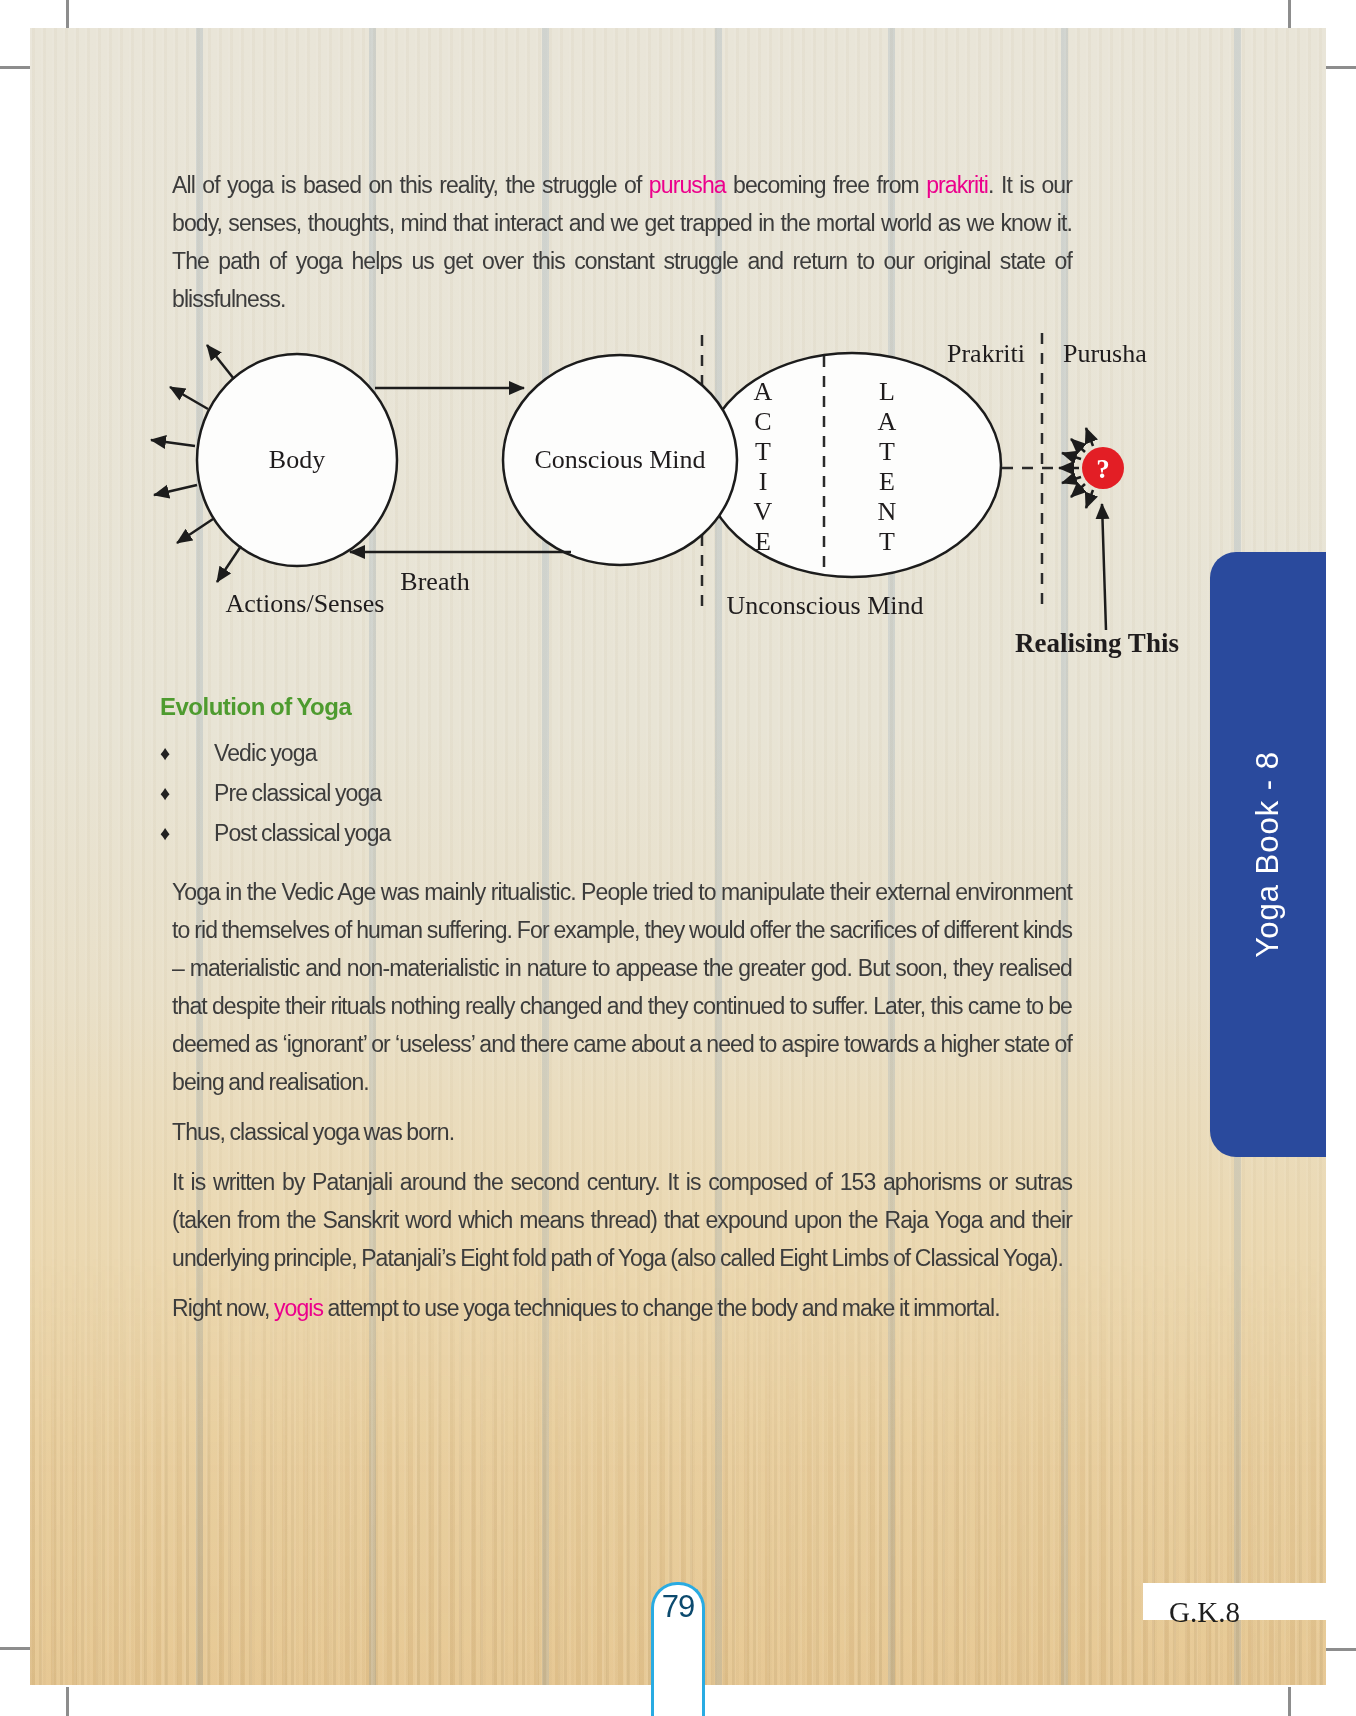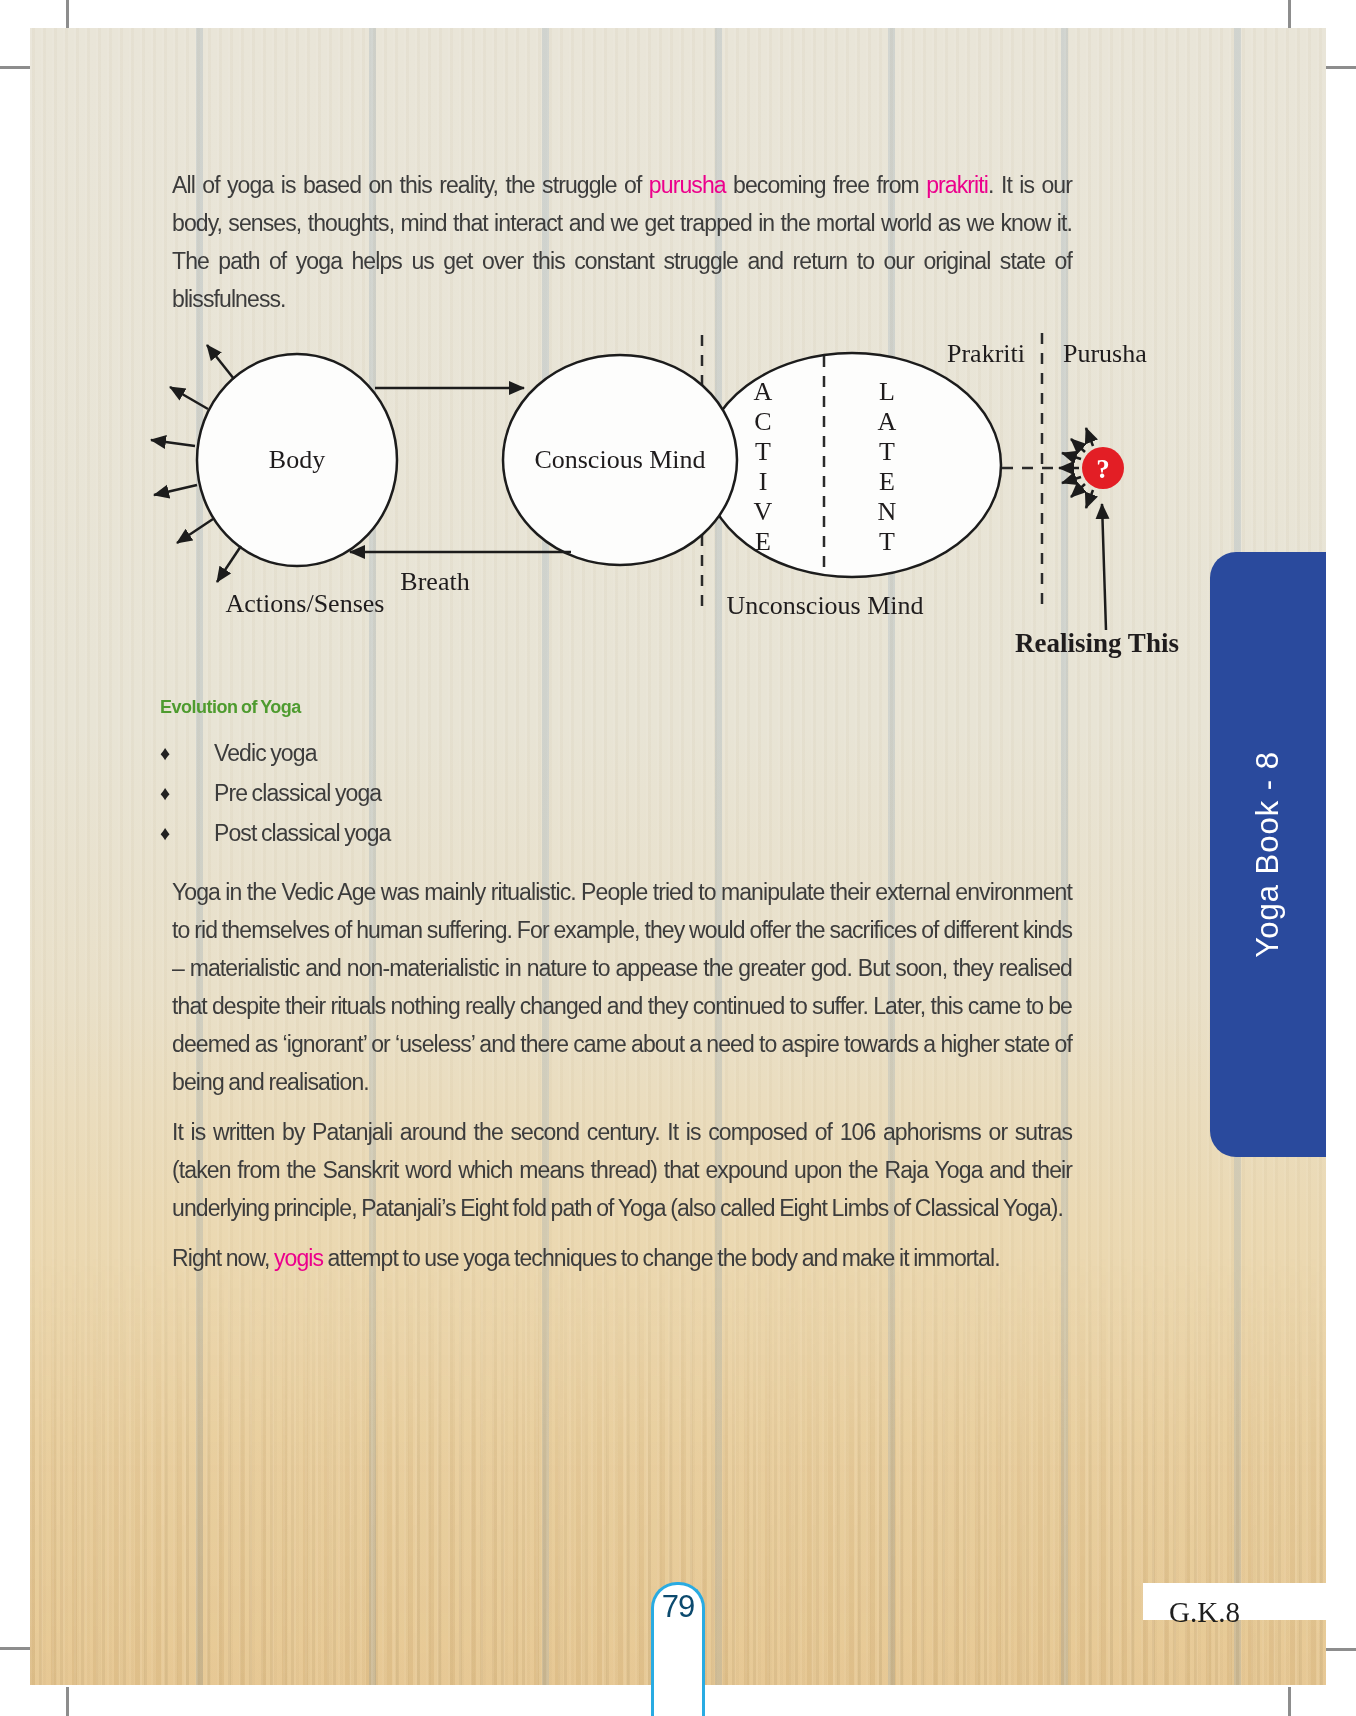--- a/index.html
+++ b/index.html
@@ -39,21 +39,21 @@
   
   .text-col{
     position:absolute;left:130px;top:126px;width:924px;z-index:2;
     font-size:23px;line-height:38px;letter-spacing:-0.9px;word-spacing:-1px;
     color:#3c3c3c;
   }
   .text-col p{margin:12px;text-align:justify;}
   .accent{color:#ec008c;}
   .diagram-gap{height:357px;}
   h2.evo{
-    margin:0;font-size:18px;line-height:40px;font-weight:bold;
+    margin:0;font-size:24px;line-height:40px;font-weight:bold;
     color:#4e9b2f;letter-spacing:-0.5px;text-align:left;
   }
   .one-line{text-align:left !important;}
   ul.cats{list-style:none;margin:6px 0 20px 0;padding:0;}
   ul.cats li{display:flex;line-height:40px;}
   .diamond{width:54px;font-size:20px;color:#222;}
   
   .diagram-svg{position:absolute;left:0;top:272px;z-index:2;}
   .ser{font-family:"Liberation Serif",serif;fill:#1f1c1d;font-size:26px;}
   .serb{font-family:"Liberation Serif",serif;fill:#1f1c1d;font-size:27px;font-weight:bold;}
@@ -114,21 +114,22 @@
           <span class="diamond">♦</span>
           <span>Pre classical yoga</span>
         </li>
       <li>
           <span class="diamond">♦</span>
           <span>Post classical yoga</span>
         </li>
     </ul>
 
     <p>Yoga in the Vedic Age was mainly ritualistic. People tried to manipulate their external environment to rid themselves of human suffering. For example, they would offer the sacrifices of different kinds – materialistic and non-materialistic in nature to appease the greater god. But soon, they realised that despite their rituals nothing really changed and they continued to suffer. Later, this came to be deemed as ‘ignorant’ or ‘useless’ and there came about a need to aspire towards a higher state of being and realisation.</p>
-    <p>It is written by Patanjali around the second century. It is composed of 106 aphorisms or sutras (taken from the Sanskrit word which means thread) that expound upon the Raja Yoga and their underlying principle, Patanjali’s Eight fold path of Yoga (also called Eight Limbs of Classical Yoga).</p>
+    <p class="one-line">Thus, classical yoga was born.</p>
+    <p>It is written by Patanjali around the second century. It is composed of 153 aphorisms or sutras (taken from the Sanskrit word which means thread) that expound upon the Raja Yoga and their underlying principle, Patanjali’s Eight fold path of Yoga (also called Eight Limbs of Classical Yoga).</p>
     <p><span>Right now, </span><span class="accent">yogis</span><span> attempt to use yoga techniques to change the body and make it immortal.</span></p>
   </div>
 
   <svg class="diagram-svg" width="1296" height="372" viewBox="0 0 1296 372">
     <defs>
       <marker id="ah" markerUnits="userSpaceOnUse" markerWidth="18" markerHeight="16" refX="15" refY="7" orient="auto">
         <path d="M0,0 L16,7 L0,14 Z" fill="#1c1c1c"></path>
       </marker>
     </defs>
 

